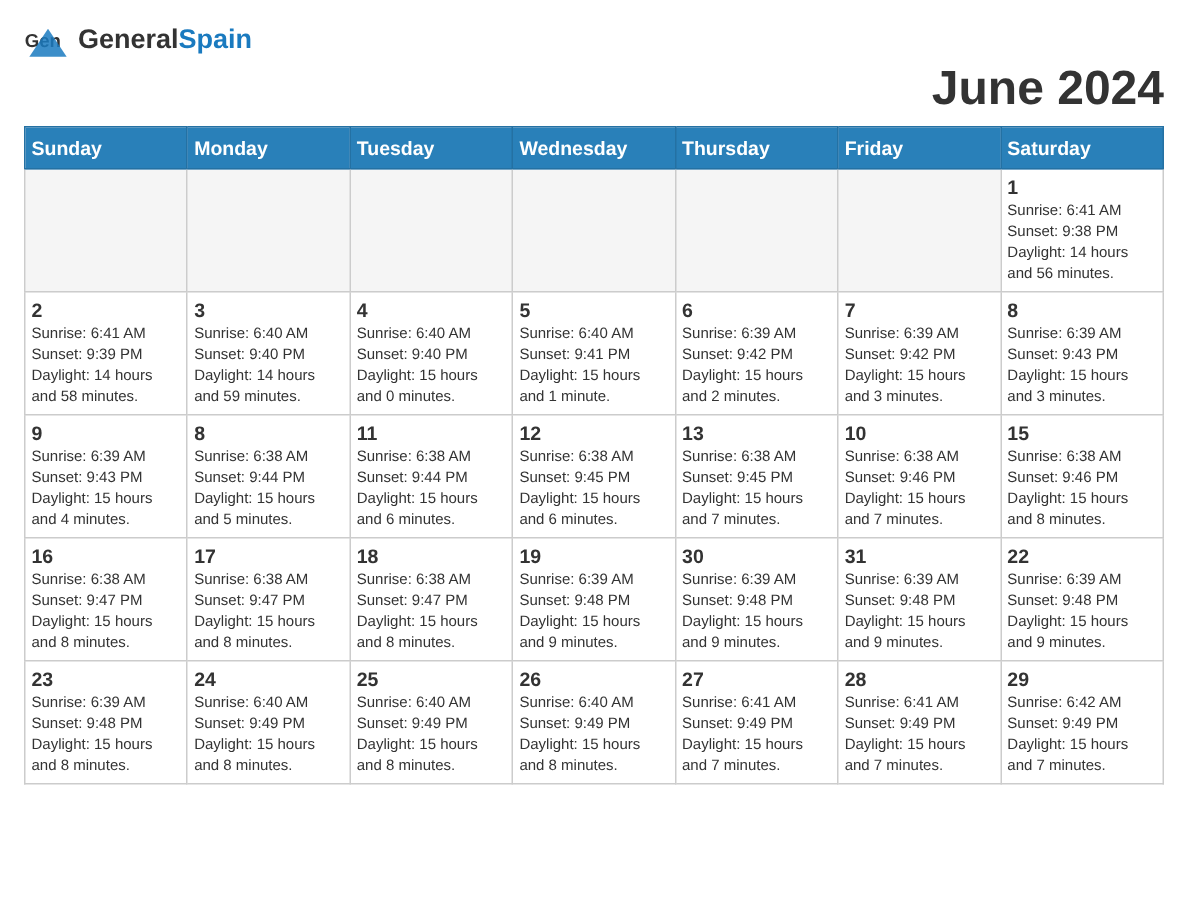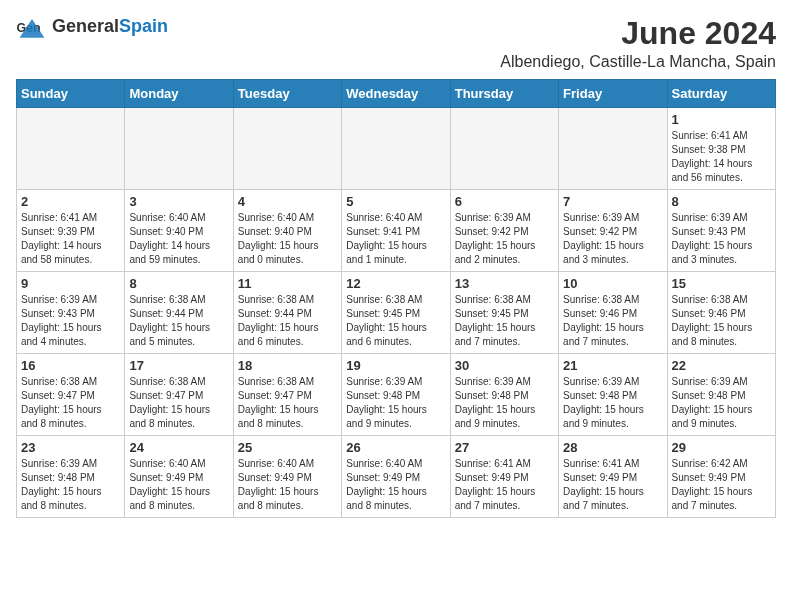--- a/index.html
+++ b/index.html
@@ -28,20 +28,21 @@
     }
     .logo-blue {
       color: #1a7abf;
     }
     .logo-icon {
       width: 32px;
       height: 28px;
     }
     .title-block {
       text-align: right;
+      margin-top: 25px;
     }
     .month-title {
       font-size: 32px;
       font-weight: bold;
       color: #333;
       line-height: 1.1;
     }
     .location-title {
       font-size: 16px;
       color: #333;
@@ -99,21 +100,20 @@
       <polygon points="20,4 36,28 4,28" fill="#1a7abf" opacity="0.85"></polygon>
     </svg>
     <div>
       <span class="logo-text">
         <span style="color:#333">General</span><span class="logo-blue">Spain</span>
       </span>
     </div>
   </div>
   <div class="title-block">
     <div class="month-title">June 2024</div>
-    <div class="location-title">Albendiego, Castille-La Mancha, Spain</div>
   </div>
 </div>
 
 <table class="calendar-table">
   <thead>
     <tr id="header-row">
         <th>Sunday</th>
         <th>Monday</th>
         <th>Tuesday</th>
         <th>Wednesday</th>
@@ -250,21 +250,21 @@
 Sunset: 9:48 PM
 Daylight: 15 hours and 9 minutes.</div>
         </td>
         <td>
           <span class="day-number">30</span>
           <div class="day-info" style="white-space: pre-line;">Sunrise: 6:39 AM
 Sunset: 9:48 PM
 Daylight: 15 hours and 9 minutes.</div>
         </td>
         <td>
-          <span class="day-number">21</span>
+          <span class="day-number">31</span>
           <div class="day-info" style="white-space: pre-line;">Sunrise: 6:39 AM
 Sunset: 9:48 PM
 Daylight: 15 hours and 9 minutes.</div>
         </td>
         <td>
           <span class="day-number">22</span>
           <div class="day-info" style="white-space: pre-line;">Sunrise: 6:39 AM
 Sunset: 9:48 PM
 Daylight: 15 hours and 9 minutes.</div>
         </td>

